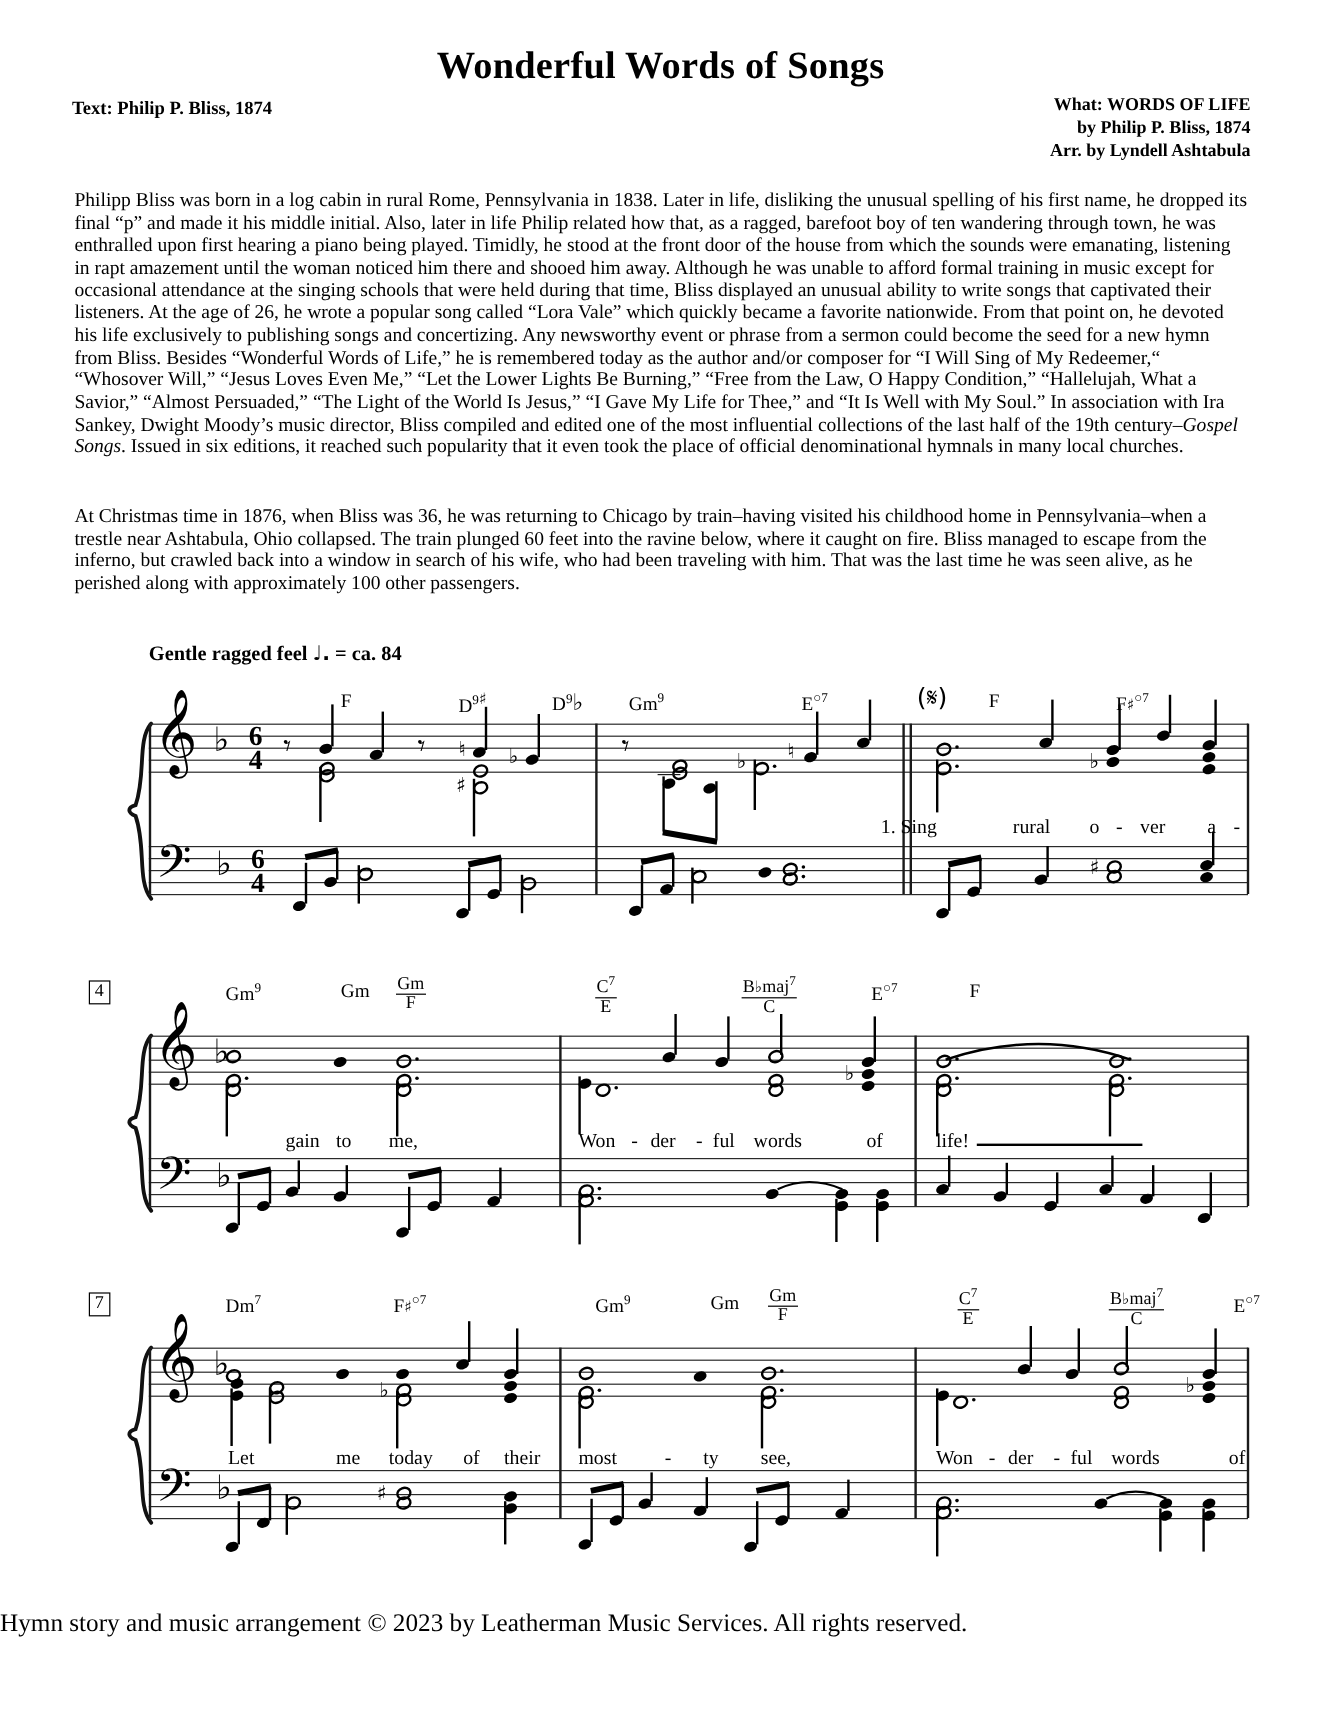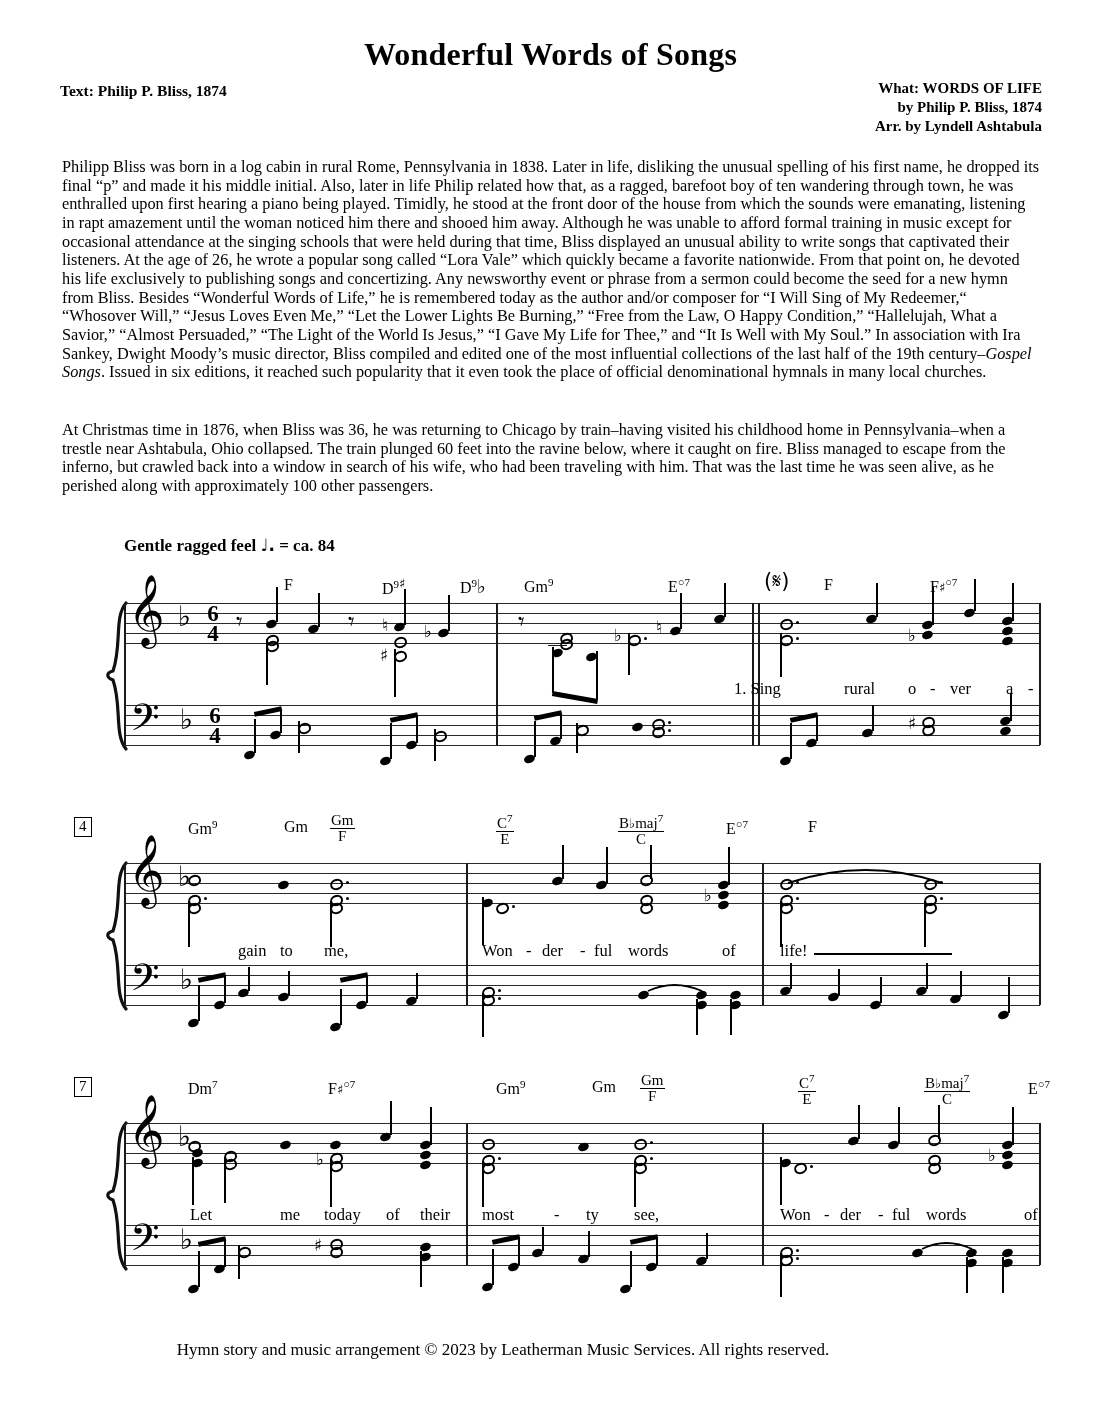--- a/index.html
+++ b/index.html
@@ -57,22 +57,21 @@
   .story.p1 { top: 158px; }
   .story.p2 { top: 421px; }
   .story i { font-style: italic; }
 
   
   .footer {
     position: absolute;
     top: 1340px;
     left: 0;
     width: 1006px;
-    text-align: center;
-    font-size: 17px;
+    font-size: 21px;
   }
 
   
   .tempo {
     position: absolute;
     left: 124px;
     top: 535px;
     font-size: 17px;
     font-weight: bold;
     white-space: nowrap;

